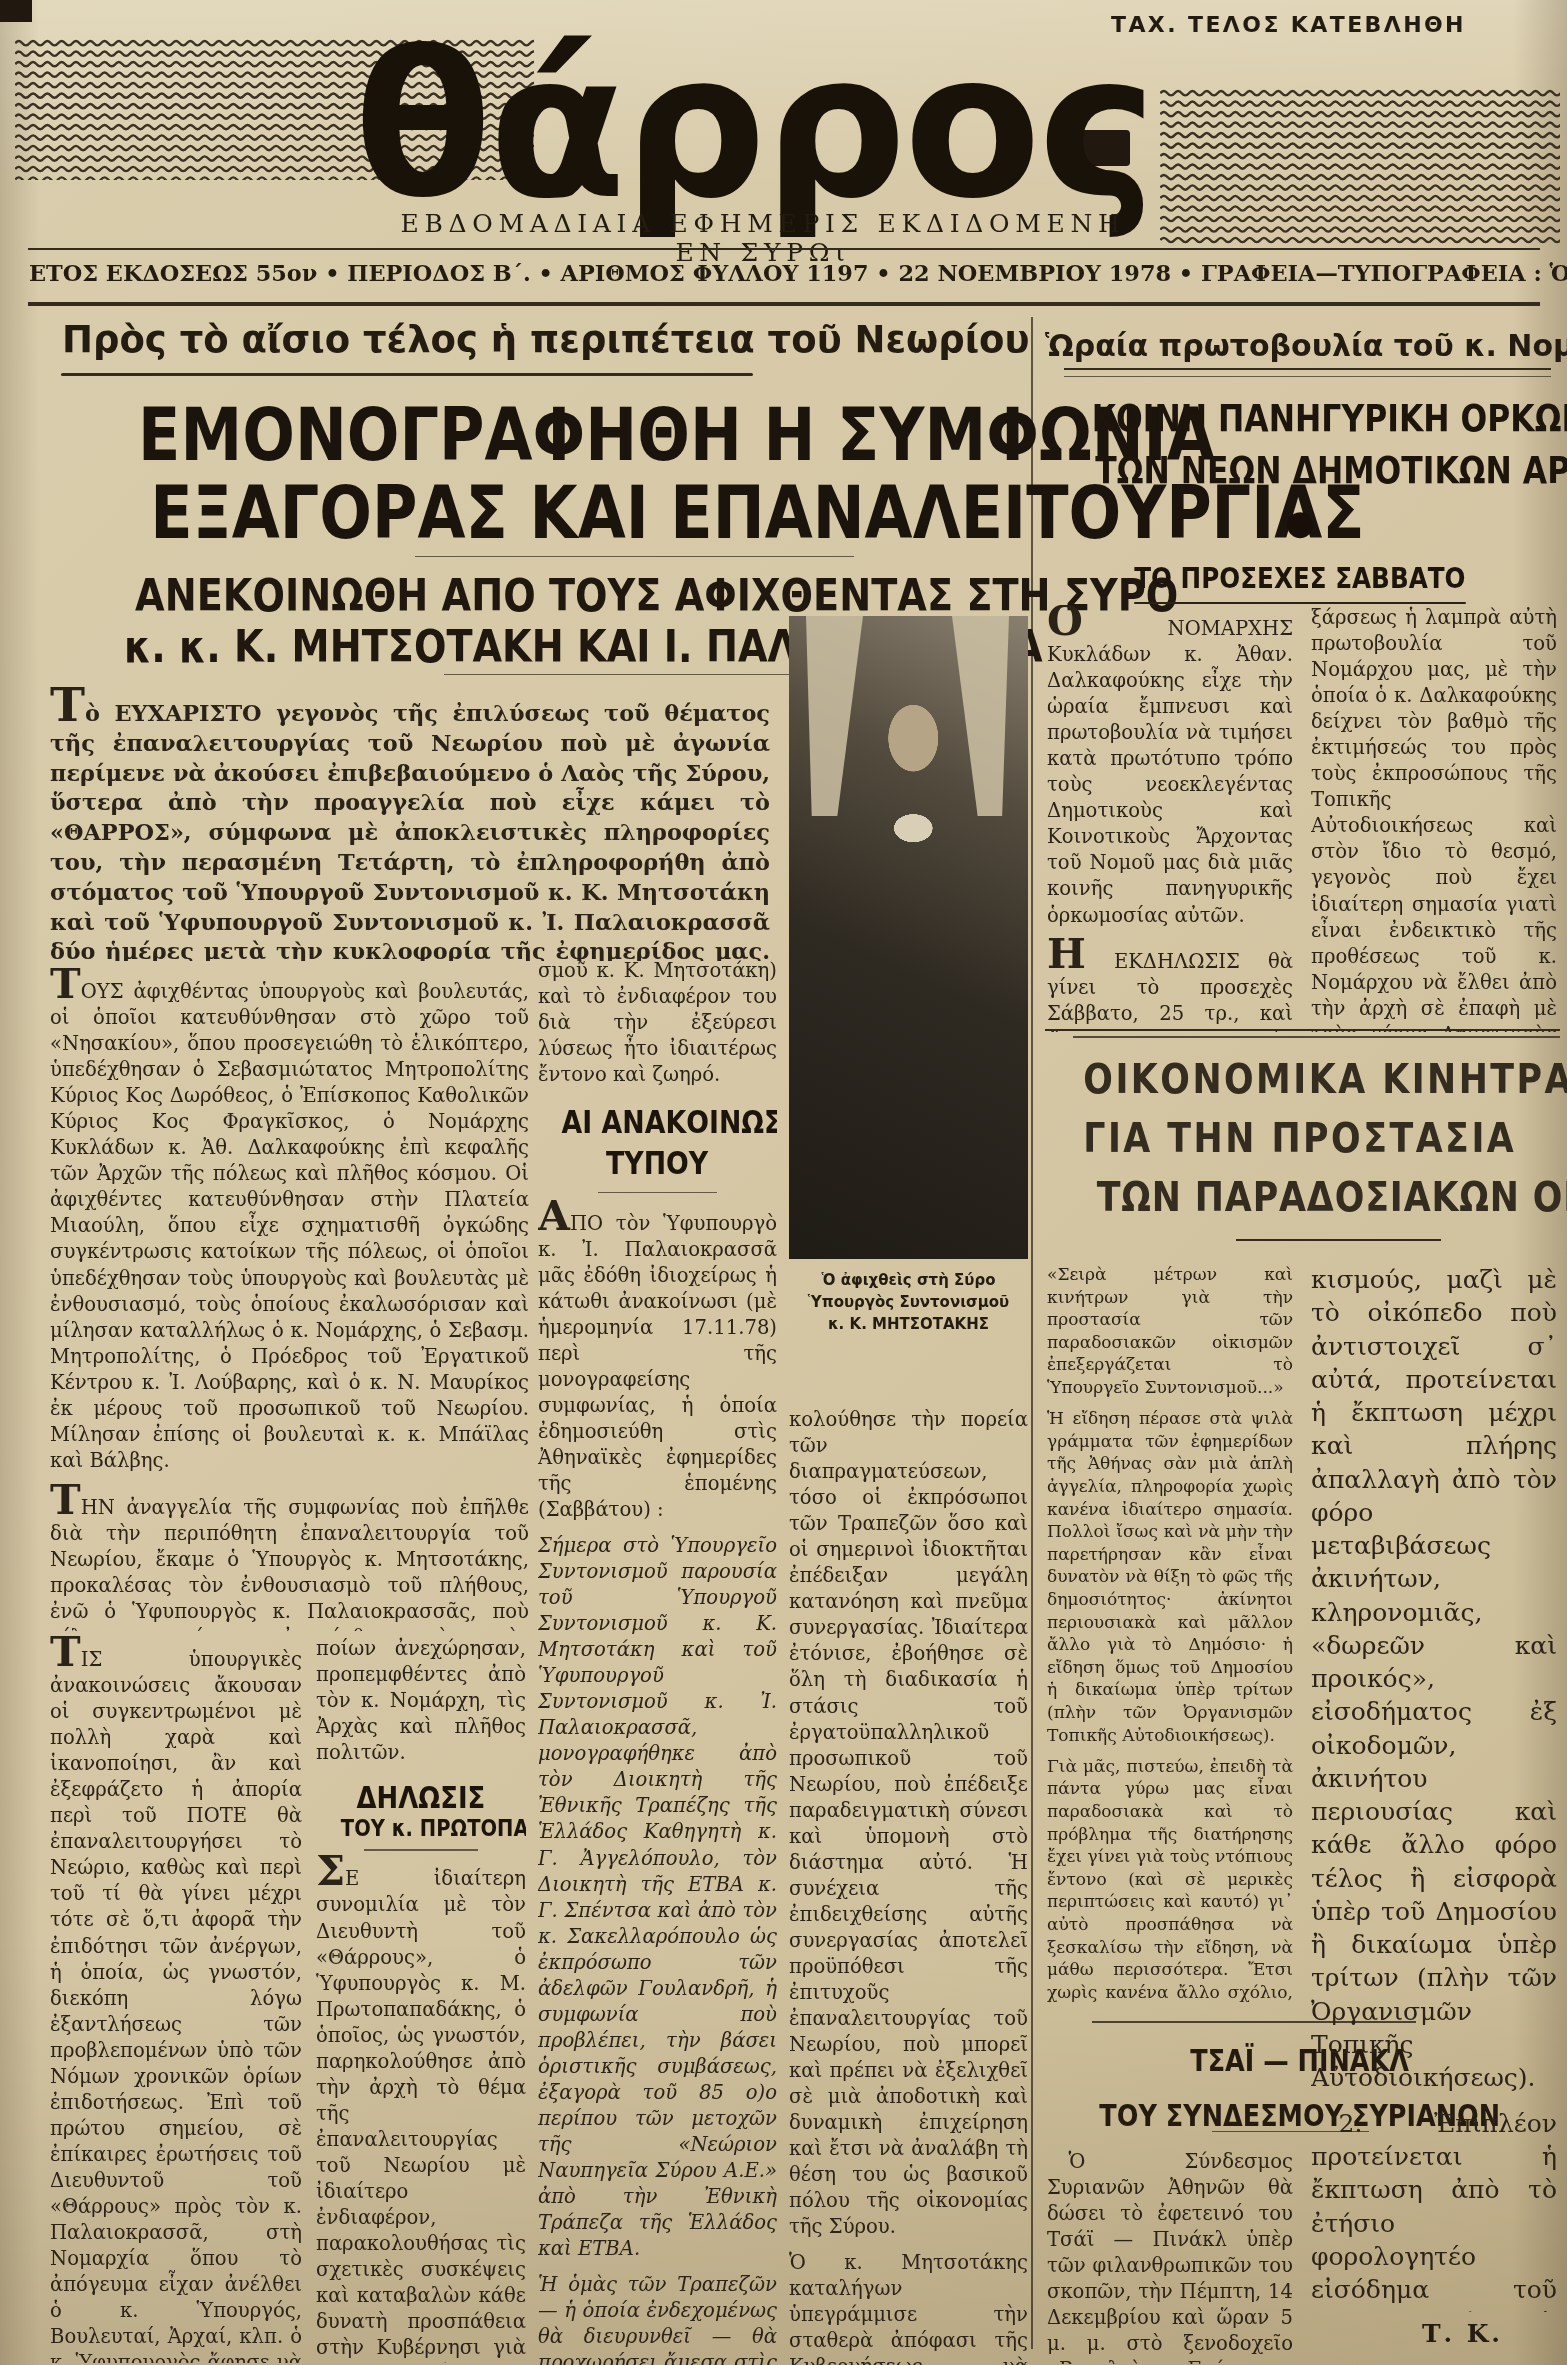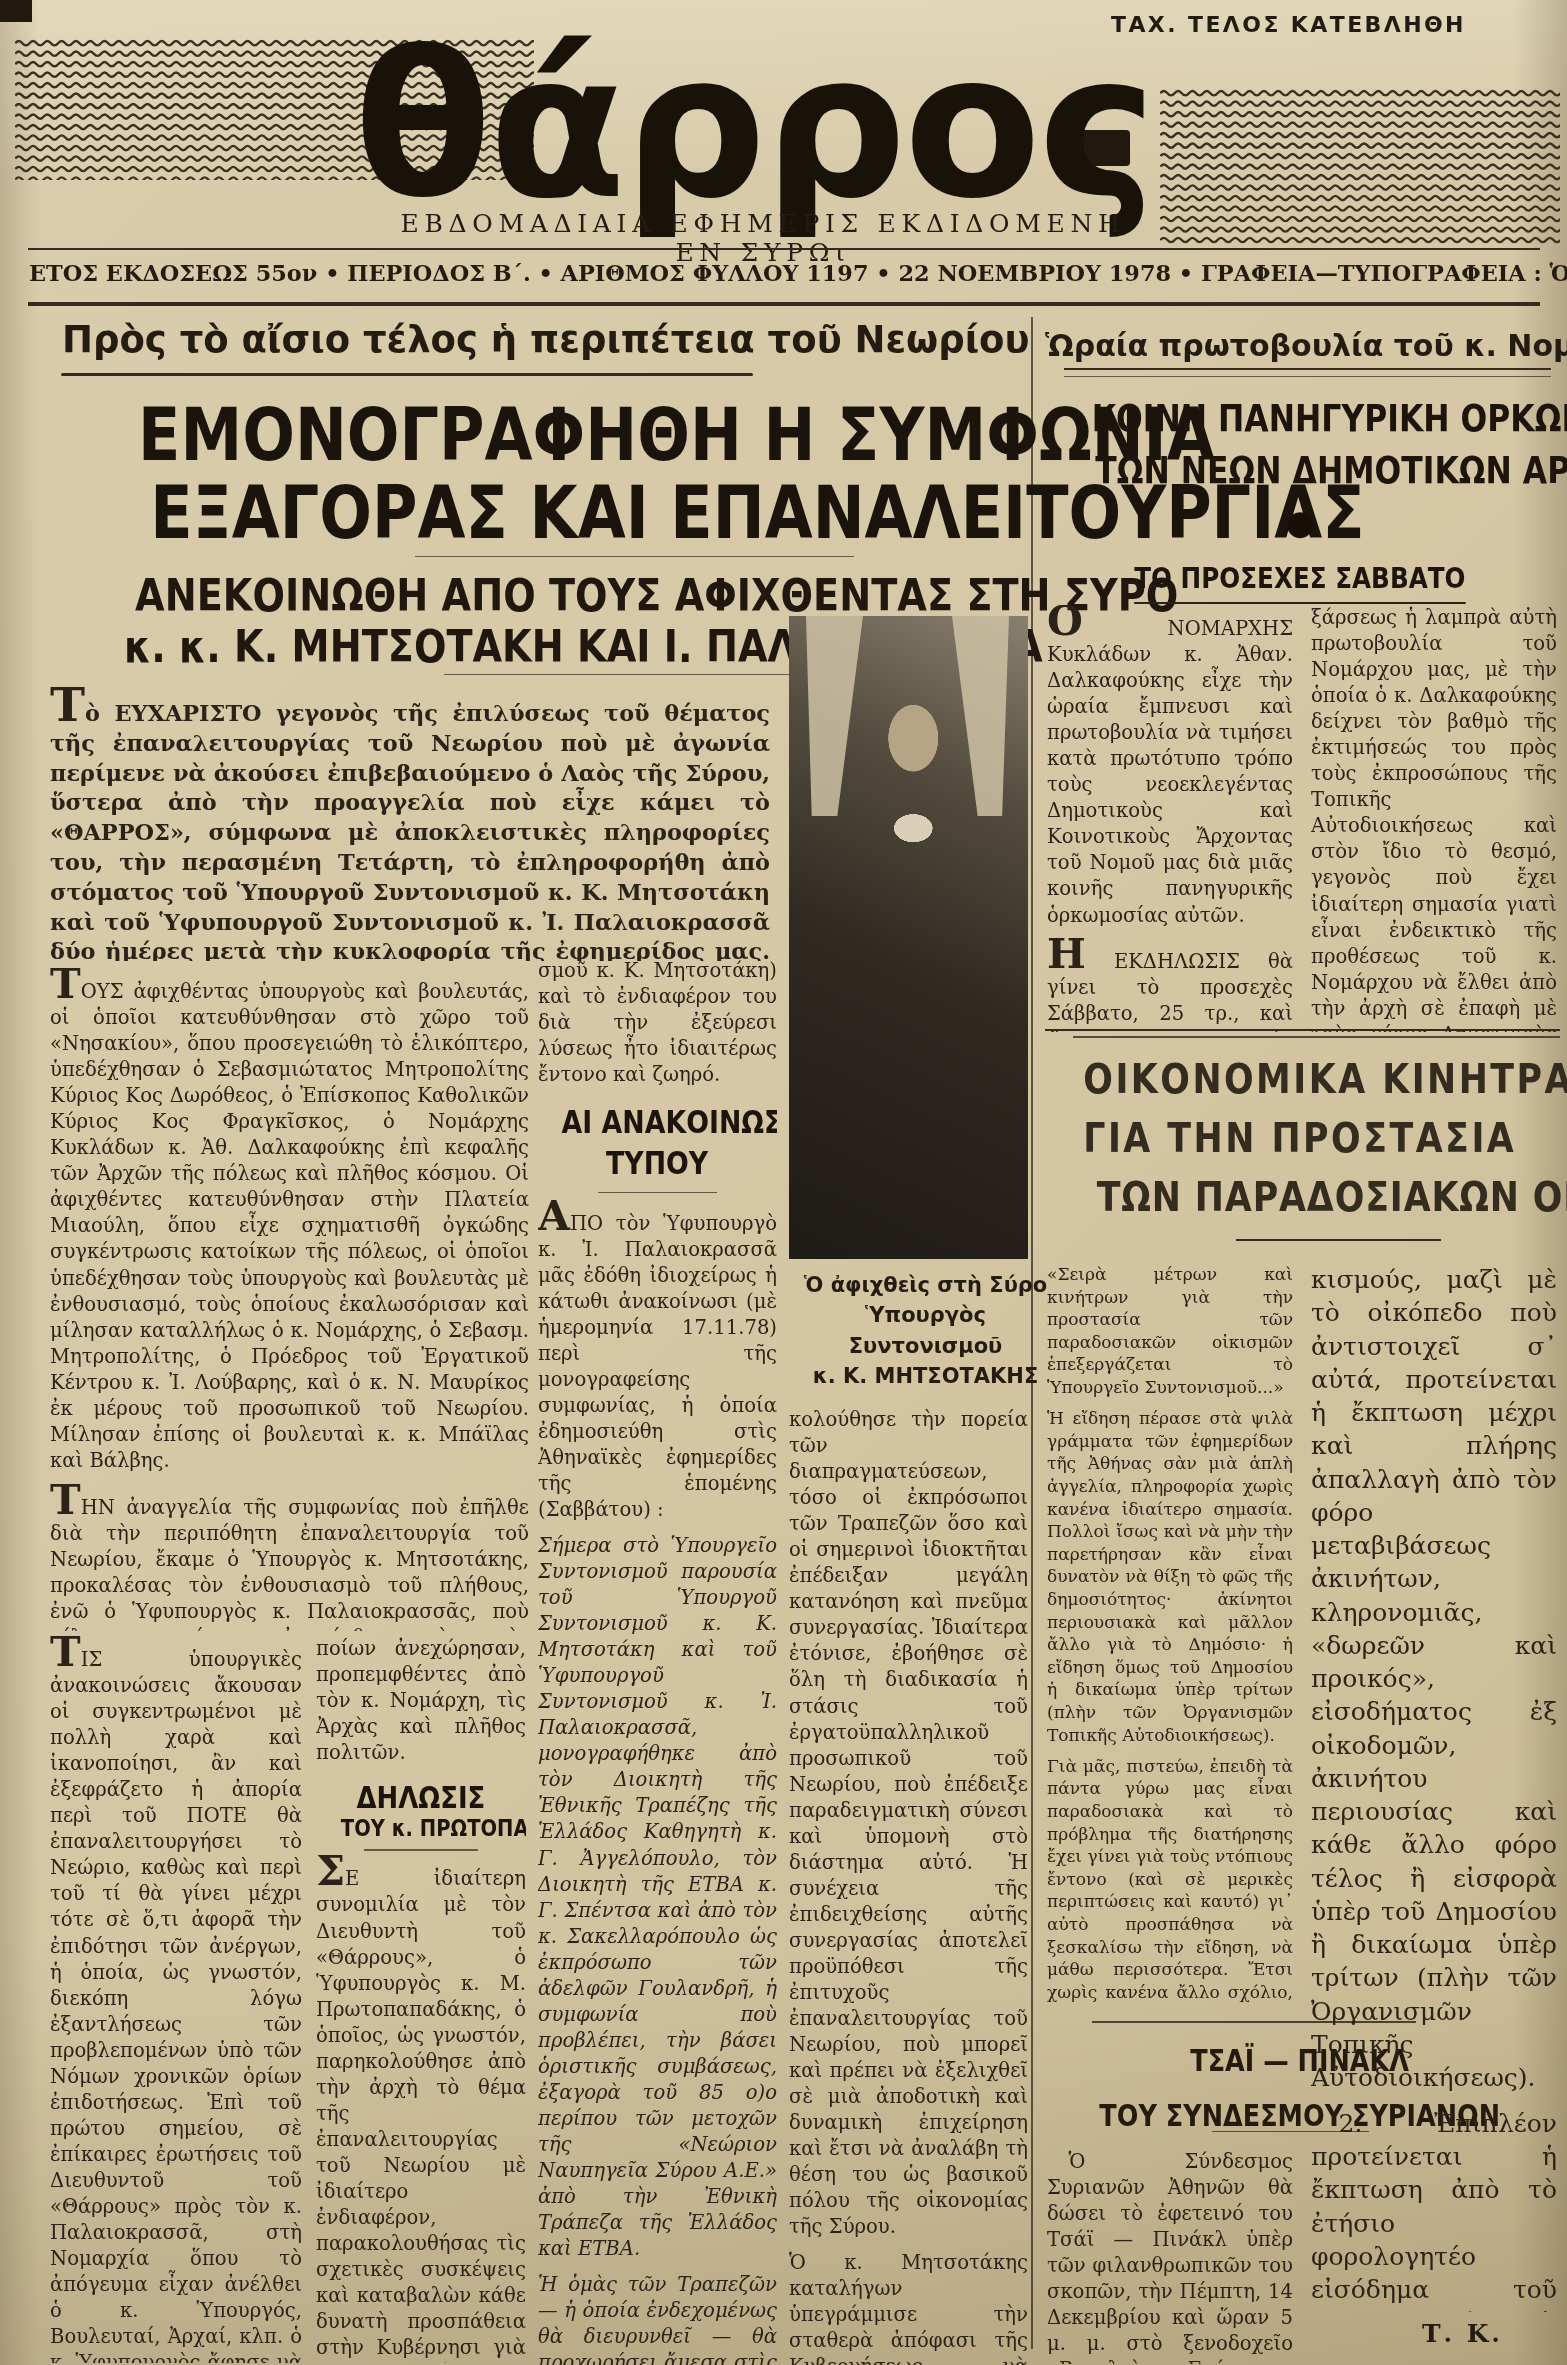--- a/index.html
+++ b/index.html
@@ -99,21 +99,21 @@
   </div>
   <div class="abs ctr" style="left:43px;top:620px;width:983px;">
     <span class="sans cond" style="font-size:45px;font-weight:bold;color:#20180e;">κ. κ. Κ. ΜΗΤΣΟΤΑΚΗ ΚΑΙ Ι. ΠΑΛΑΙΟΚΡΑΣΣΑ</span>
   </div>
   <div class="abs rule" style="left:444px;top:674px;width:353px;height:1.4px;opacity:.7;"></div>
 
   <div class="abs photo clip" style="left:789px;top:616px;width:239px;height:643px;">
     <div class="wedge l"></div>
     <div class="wedge r"></div>
   </div>
-  <div class="abs sans ctr" style="left:782px;top:1270px;width:253px;font-size:21px;font-weight:bold;line-height:1.45;color:#241c10;margin-left:17px;">
+  <div class="abs sans ctr" style="left:782px;top:1270px;width:253px;font-size:15px;font-weight:bold;line-height:1.45;color:#241c10;">
     <div>Ὁ ἀφιχθεὶς στὴ Σύρο</div>
     <div>Ὑπουργὸς Συντονισμοῦ</div>
     <div>κ. Κ. ΜΗΤΣΟΤΑΚΗΣ</div>
   </div>
 
   <div class="abs ser just clip" style="left:50px;top:687px;width:720px;height:274px;font-size:22.4px;font-weight:bold;">
     <p class="nind dc">Τὸ ΕΥΧΑΡΙΣΤΟ γεγονὸς τῆς ἐπιλύσεως τοῦ θέματος τῆς ἐπαναλειτουργίας τοῦ Νεωρίου ποὺ μὲ ἀγωνία περίμενε νὰ ἀκούσει ἐπιβεβαιούμενο ὁ Λαὸς τῆς Σύρου, ὕστερα ἀπὸ τὴν προαγγελία ποὺ εἶχε κάμει τὸ «ΘΑΡΡΟΣ», σύμφωνα μὲ ἀποκλειστικὲς πληροφορίες του, τὴν περασμένη Τετάρτη, τὸ ἐπληροφορήθη ἀπὸ στόματος τοῦ Ὑπουργοῦ Συντονισμοῦ κ. Κ. Μητσοτάκη καὶ τοῦ Ὑφυπουργοῦ Συντονισμοῦ κ. Ἰ. Παλαιοκρασσᾶ δύο ἡμέρες μετὰ τὴν κυκλοφορία τῆς ἐφημερίδος μας. Πράγματι, τὶς πρῶτες μεταμεσημβρινὲς ὧρες τῆς παρελθούσης Παρασκευῆς, 17ης τρέχ., ἀφίχθησαν στὴν πόλι μας μὲ ἑλικόπτερο, οἱ κ. κ. Μητσοτάκης καὶ Παλαιοκρασσᾶς, συνοδευόμενοι ἀπὸ τοὺς Βουλευτὰς Κυκλάδων κ. κ. Μ. Πρωτοπαπαδάκη, Ὑφυπουργὸ Βιομηχανίας καὶ Ἐνεργείας, Εὐάγγ. Ἀνερούση, Ἐμμ. Μπάϊλα καὶ Π. Βάλβη.</p>
   </div>
 
   <div class="abs ser just clip" style="left:50px;top:968px;width:479px;height:663px;font-size:19.6px;">

